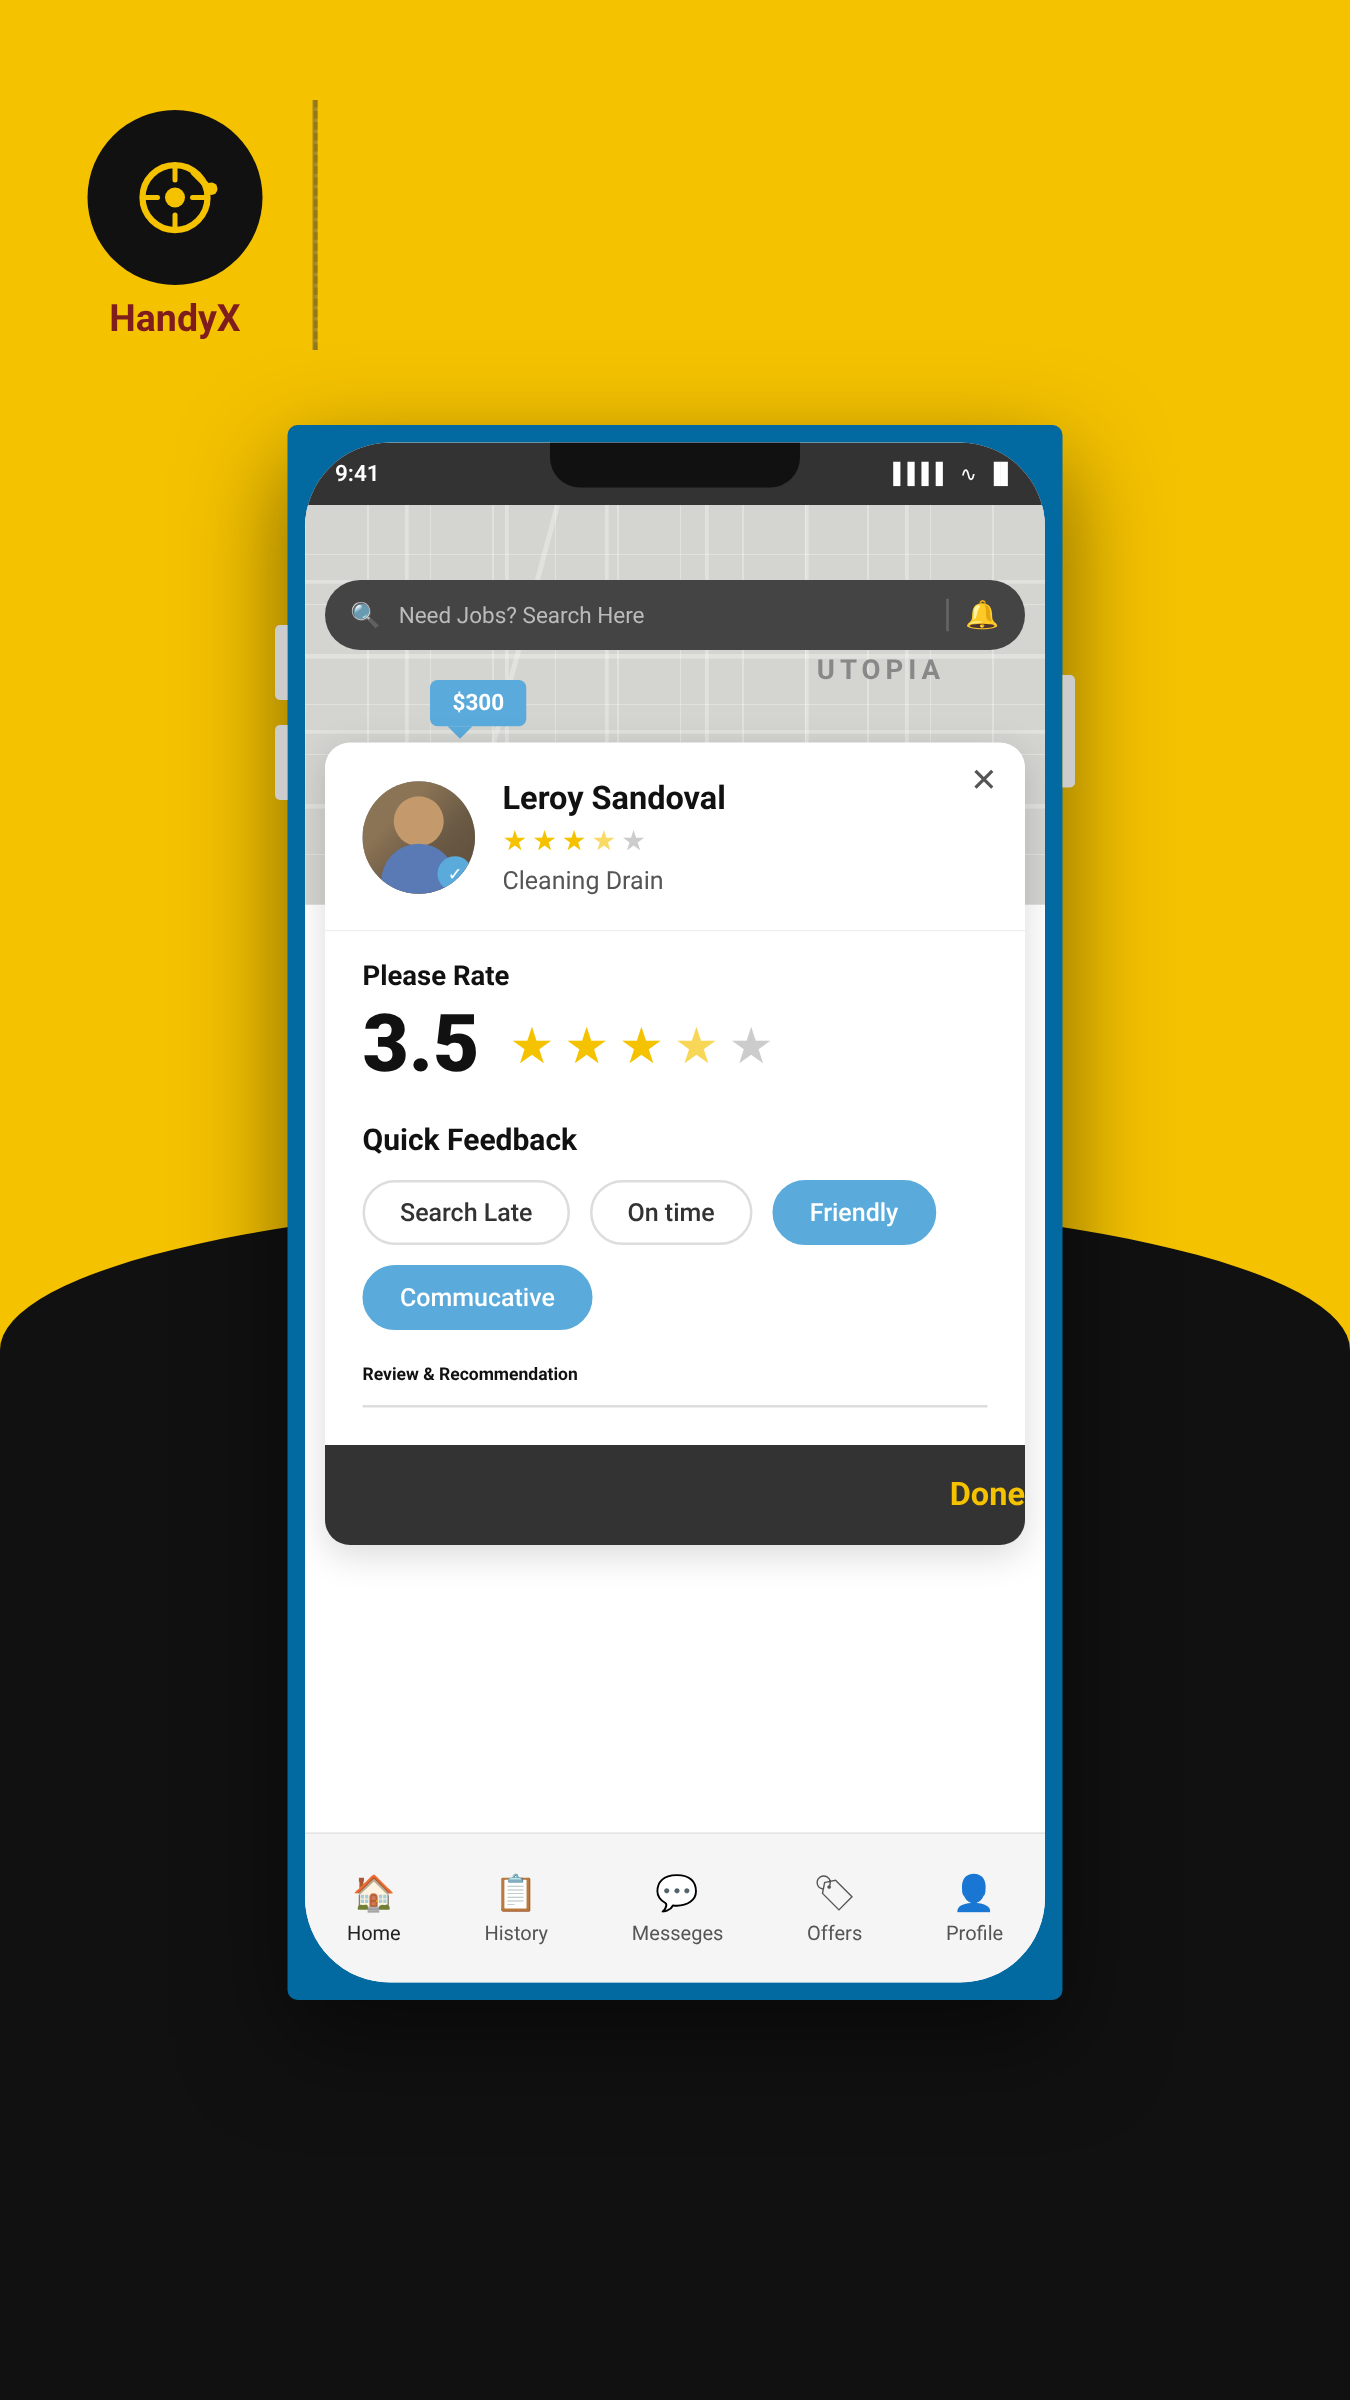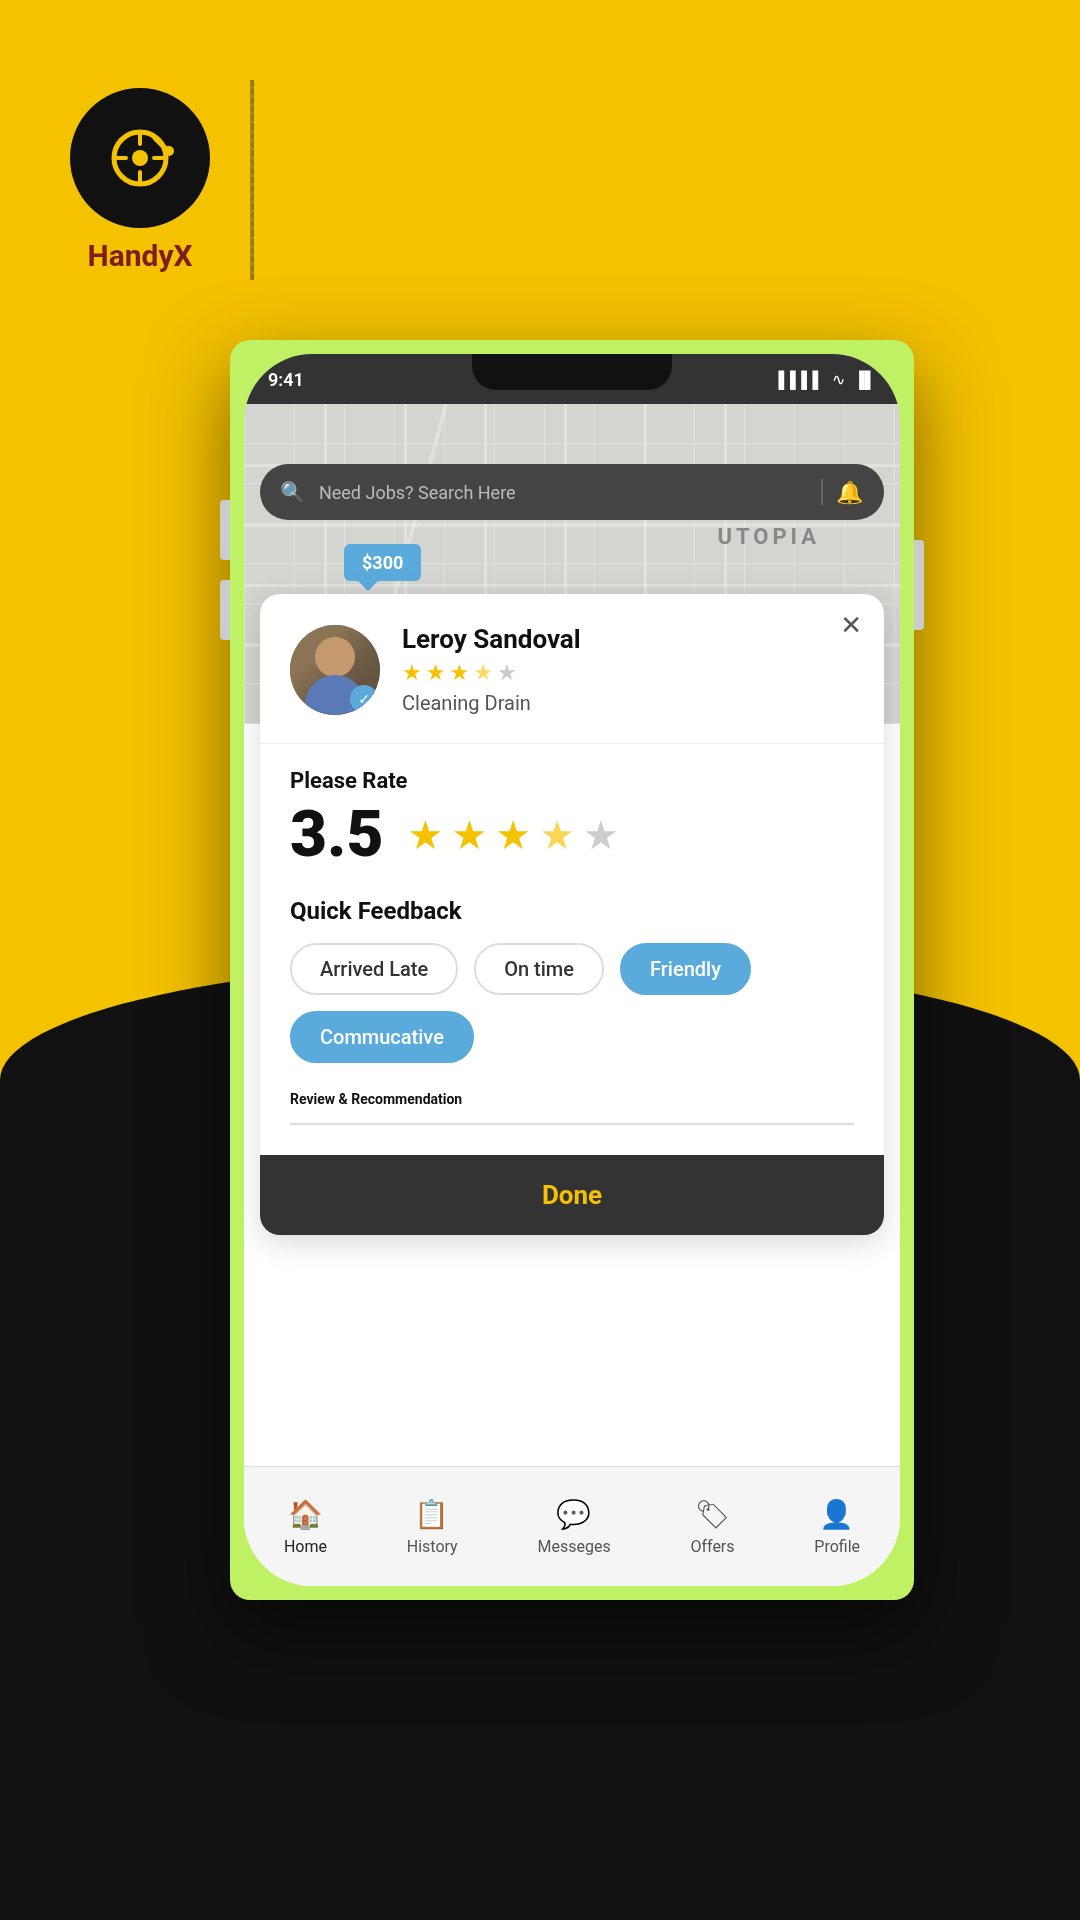--- a/index.html
+++ b/index.html
@@ -95,24 +95,24 @@
       position: absolute;
       top: 340px;
       left: 50%;
       transform: translateX(-50%);
       width: 620px;
       height: 1260px;
       z-index: 20;
     }
 
     .phone-outer {
-      width: 684px;
+      width: 620px;
       height: 1260px;
-      background: #bef264;
-      border-radius: 20px;
+      background: #0369a1;
+      border-radius: 8px;
       box-shadow: 0 30px 80px rgba(0,0,0,0.5);
       position: relative;
       padding: 14px;
     }
 
     .phone-inner {
       width: 100%;
       height: 100%;
       background: #fff;
       border-radius: 68px;
@@ -479,21 +479,21 @@
     }
 
     
     .done-btn {
       width: calc(100% + 60px);
       margin-left: -30px;
       height: 80px;
       background: #333;
       display: flex;
       align-items: center;
-      justify-content: center;
+      justify-content: flex-end;
       cursor: pointer;
       border-radius: 0 0 20px 20px;
     }
 
     .done-btn span {
       color: #F5C200;
       font-size: 26px;
       font-weight: 700;
     }
 
@@ -665,21 +665,21 @@
             <span class="rate-star filled">★</span>
             <span class="rate-star filled">★</span>
             <span class="rate-star half">★</span>
             <span class="rate-star empty">★</span>
           </div>
         </div>
 
         <div class="qf-label">Quick Feedback</div>
         <div class="tags-row">
           <div class="tag outline">
-            <span>Arrived Late</span>
+            <span>Search Late</span>
           </div>
           <div class="tag outline">
             <span>On time</span>
           </div>
           <div class="tag filled-blue">
             <span>Friendly</span>
           </div>
           <div class="tag filled-blue">
             <span>Commucative</span>
           </div>

